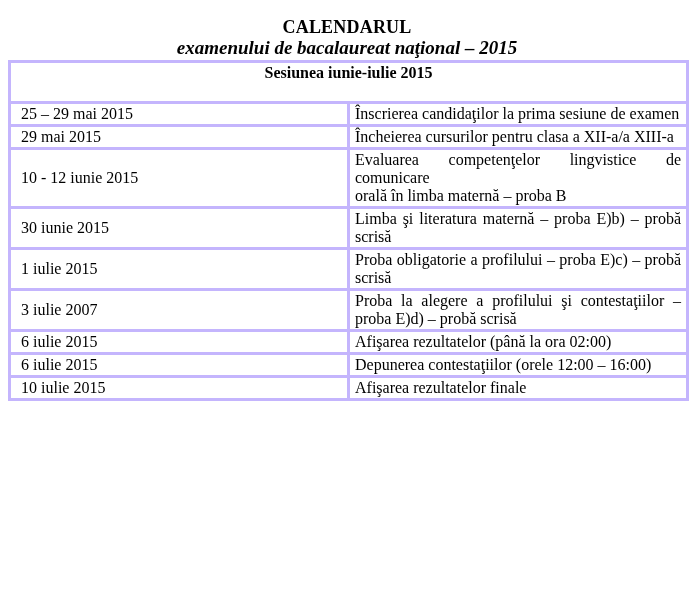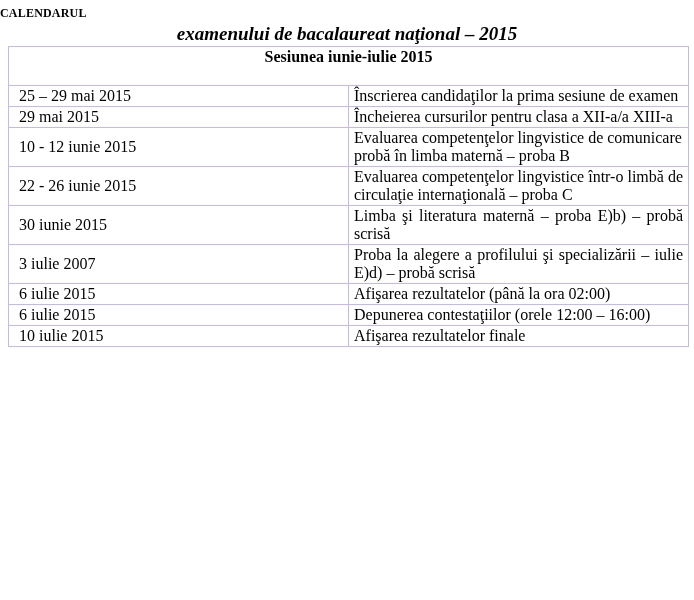--- a/index.html
+++ b/index.html
@@ -10,44 +10,44 @@
     height: 600px;
     overflow: hidden;
     font-family: "Liberation Serif", "DejaVu Serif", serif;
     color: #000000;
   }
   .page {
     width: 694px;
     height: 600px;
   }
   .doc-title {
-    text-align: left;
+    text-align: center;
     font-weight: bold;
-    font-size: 12px;
+    font-size: 18px;
     line-height: 22px;
-    padding-top: 2px;
+    padding-top: 16px;
     letter-spacing: 0.2px;
   }
   .doc-subtitle {
     text-align: center;
     font-weight: bold;
     font-style: italic;
     font-size: 19px;
     line-height: 20px;
   }
   table.calendar {
     border-collapse: collapse;
     table-layout: fixed;
     width: 681px;
     margin-left: 8px;
     margin-top: 2px;
     background: #ffffff;
   }
   .calendar th, .calendar td {
-    border: 1px solid #c4b5fd;
+    border: 3px solid #c4b5fd;
     font-size: 16px;
   }
   th.session {
     height: 36px;
     vertical-align: top;
     text-align: center;
     font-weight: bold;
     padding-top: 1px;
   }
   td.date {
@@ -85,33 +85,33 @@
         <td class="date">25 – 29 mai 2015</td>
         <td class="activity">Înscrierea candidaţilor la prima sesiune de examen</td>
       </tr>
       <tr>
         <td class="date">29 mai 2015</td>
         <td class="activity">Încheierea cursurilor pentru clasa a XII-a/a XIII-a</td>
       </tr>
       <tr>
         <td class="date">10 - 12 iunie 2015</td>
         <td class="activity">Evaluarea competenţelor lingvistice de comunicare
-probă în limba maternă – proba B</td>
-      </tr>
-      <tr>
-        <td class="date">22 - 26 iunie 2015</td>
-        <td class="activity">Evaluarea competenţelor lingvistice într-o limbă de circulaţie internaţională – proba C</td>
+orală în limba maternă – proba B</td>
       </tr>
       <tr>
         <td class="date">30 iunie 2015</td>
         <td class="activity">Limba şi literatura maternă – proba E)b) – probă scrisă</td>
       </tr>
       <tr>
+        <td class="date">1 iulie 2015</td>
+        <td class="activity">Proba obligatorie a profilului – proba E)c) – probă scrisă</td>
+      </tr>
+      <tr>
         <td class="date">3 iulie 2007</td>
-        <td class="activity">Proba la alegere a profilului şi specializării – iulie E)d) – probă scrisă</td>
+        <td class="activity">Proba la alegere a profilului şi contestaţiilor – proba E)d) – probă scrisă</td>
       </tr>
       <tr>
         <td class="date">6 iulie 2015</td>
         <td class="activity">Afişarea rezultatelor (până la ora 02:00)</td>
       </tr>
       <tr>
         <td class="date">6 iulie 2015</td>
         <td class="activity">Depunerea contestaţiilor (orele 12:00 – 16:00)</td>
       </tr>
       <tr>

